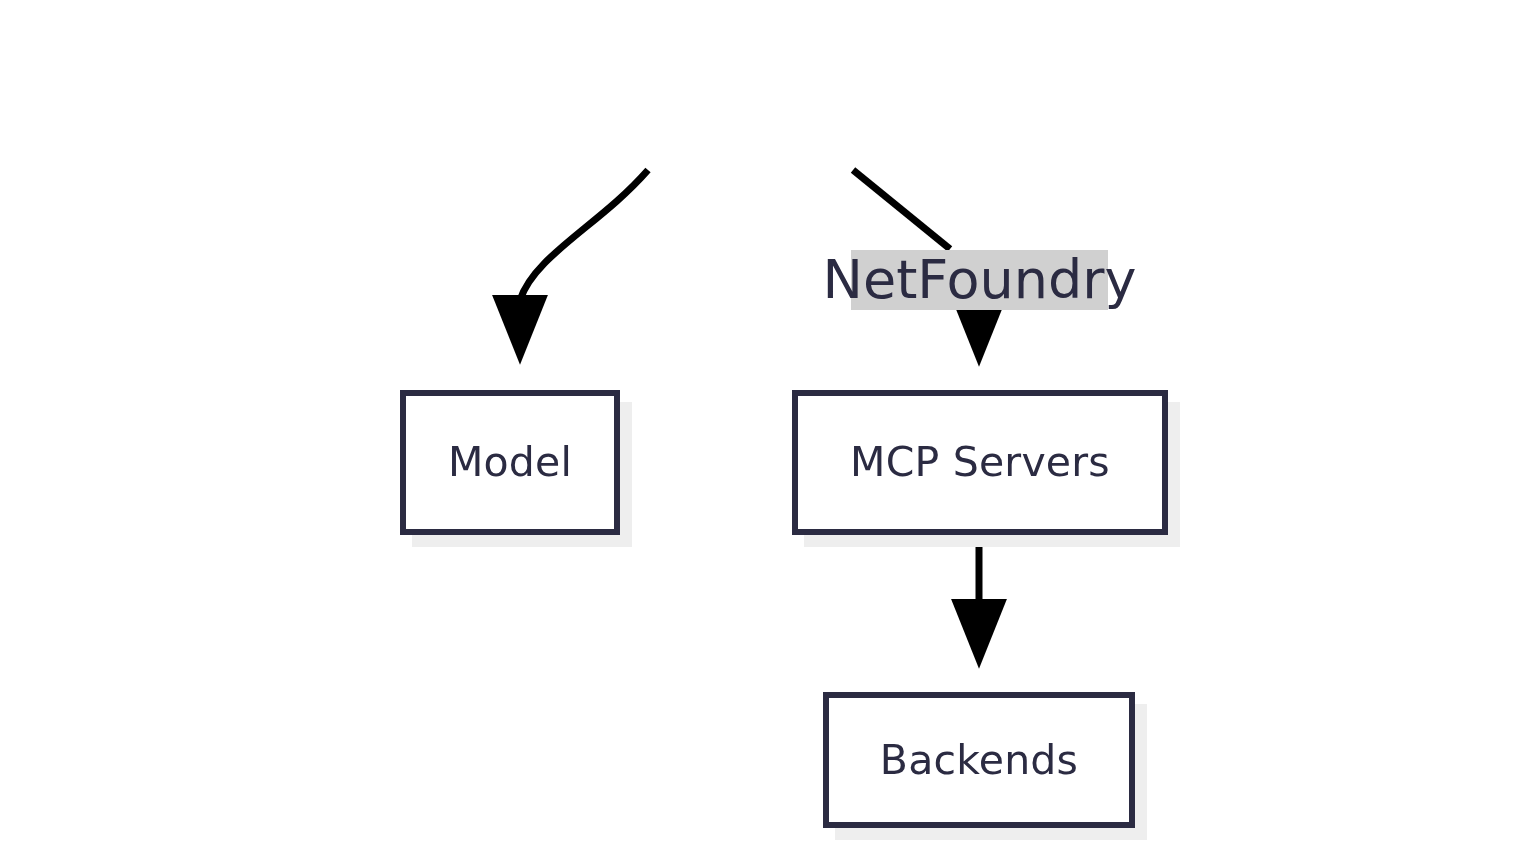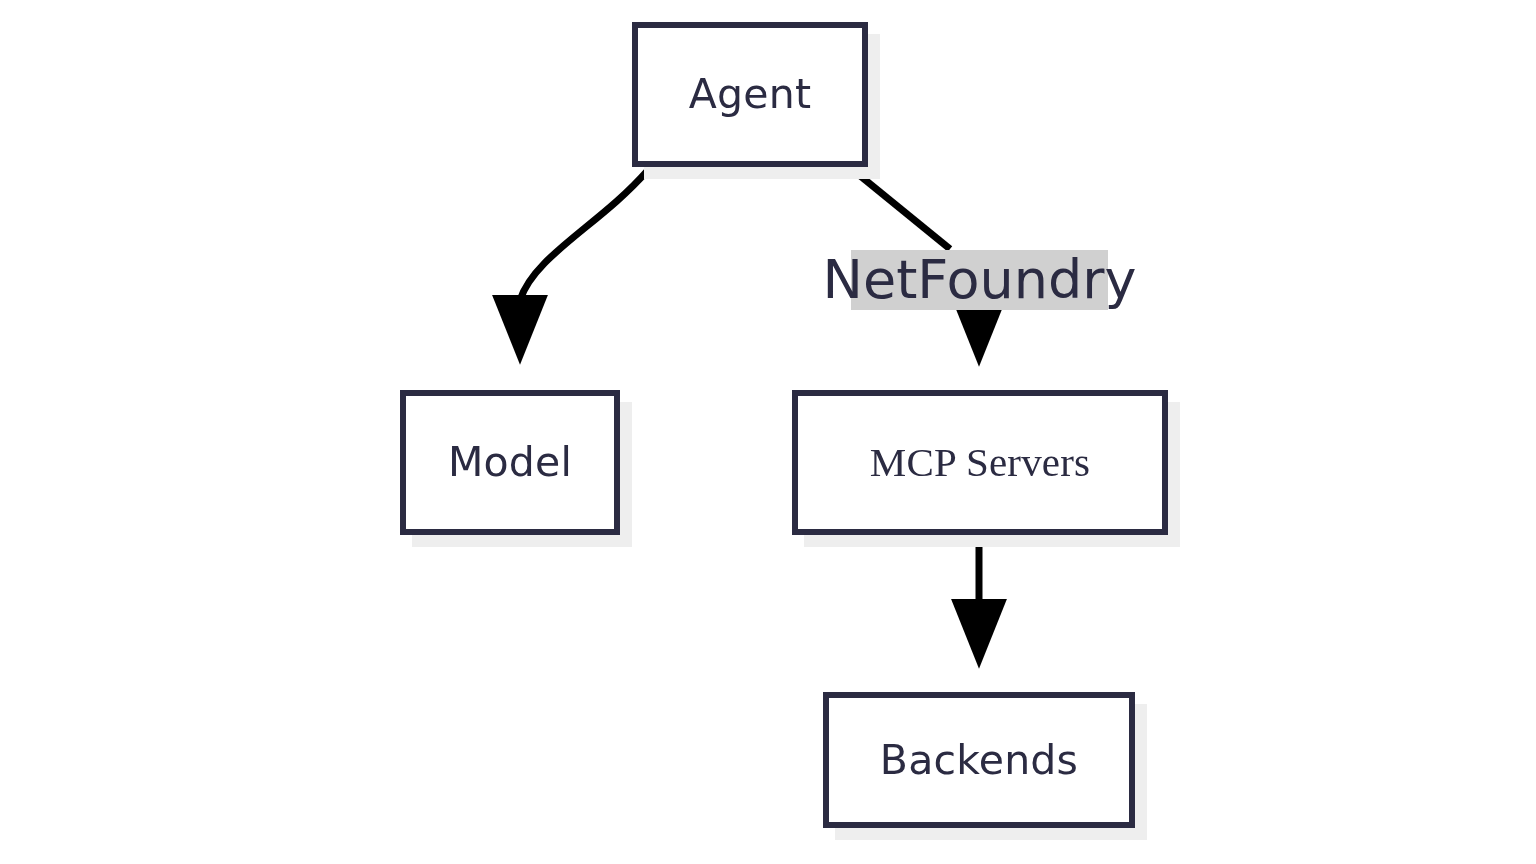--- a/index.html
+++ b/index.html
@@ -46,21 +46,21 @@
     color: #2b2b42;
     font-size: 54px;
     line-height: 1;
     white-space: nowrap;
     display: flex;
     align-items: center;
     justify-content: center;
   }
   #node-agent   { left: 632px;  top: 22px;  width: 236px; height: 145px; }
   #node-model   { left: 400px;  top: 390px; width: 220px; height: 145px; }
-  #node-mcp     { left: 792px;  top: 390px; width: 376px; height: 145px; font-family: Liberation Serif, serif; }
+  #node-mcp     { left: 792px;  top: 390px; width: 376px; height: 145px; }
   #node-backends{ left: 823px;  top: 692px; width: 312px; height: 136px; }
   #label-netfoundry { left: 851px; top: 250px; width: 257px; height: 60px; }
 </style>
 </head>
 <body>
 
 <div id="canvas">
 
   <svg class="edges" viewBox="0 0 1536 864" width="1536" height="864" aria-hidden="true">
     <defs>
@@ -71,23 +71,20 @@
 
     <path d="M 648 170 C 600 225, 535 255, 520 300 L 520 355" fill="none" stroke="#000000" stroke-width="7" marker-end="url(#arrowhead)"></path>
 
     <path d="M 853 170 L 950 249" fill="none" stroke="#000000" stroke-width="7"></path>
 
     <path d="M 979 311 L 979 357" fill="none" stroke="#000000" stroke-width="7" marker-end="url(#arrowhead)"></path>
 
     <path d="M 979 537 L 979 659" fill="none" stroke="#000000" stroke-width="7" marker-end="url(#arrowhead)"></path>
   </svg>
 
-  <div class="node" id="node-agent">
-    <span class="node-label">Agent</span>
-  </div>
 
   <div class="node" id="node-model">
     <span class="node-label">Model</span>
   </div>
 
   <div class="node" id="node-mcp">
     <span class="node-label">MCP Servers</span>
   </div>
 
   <div class="node" id="node-backends">

